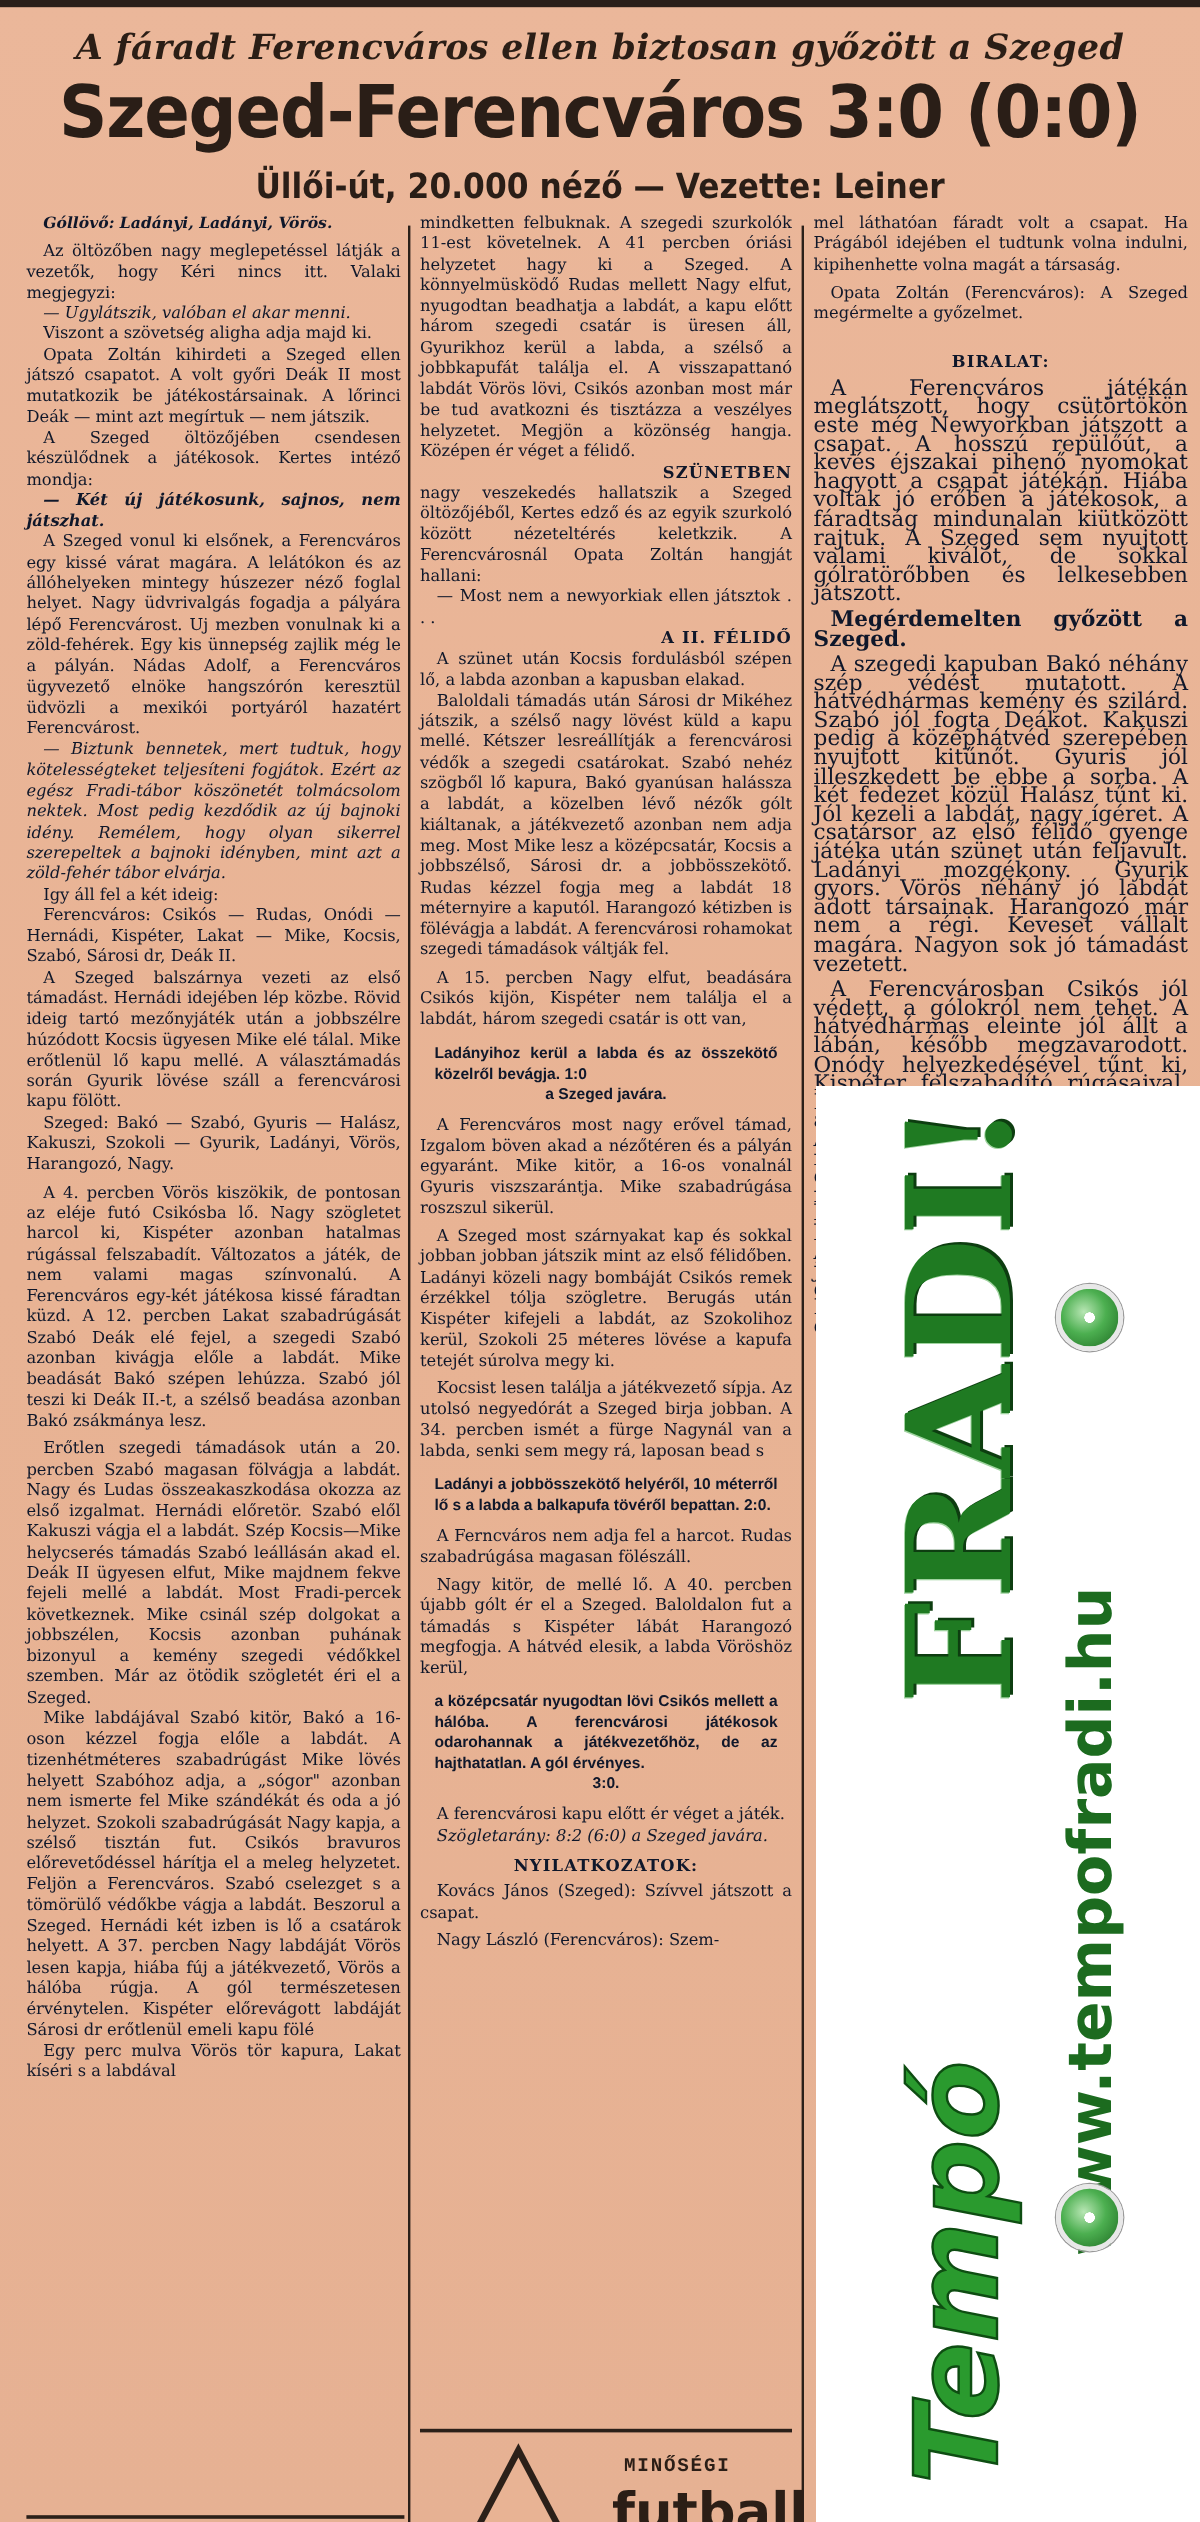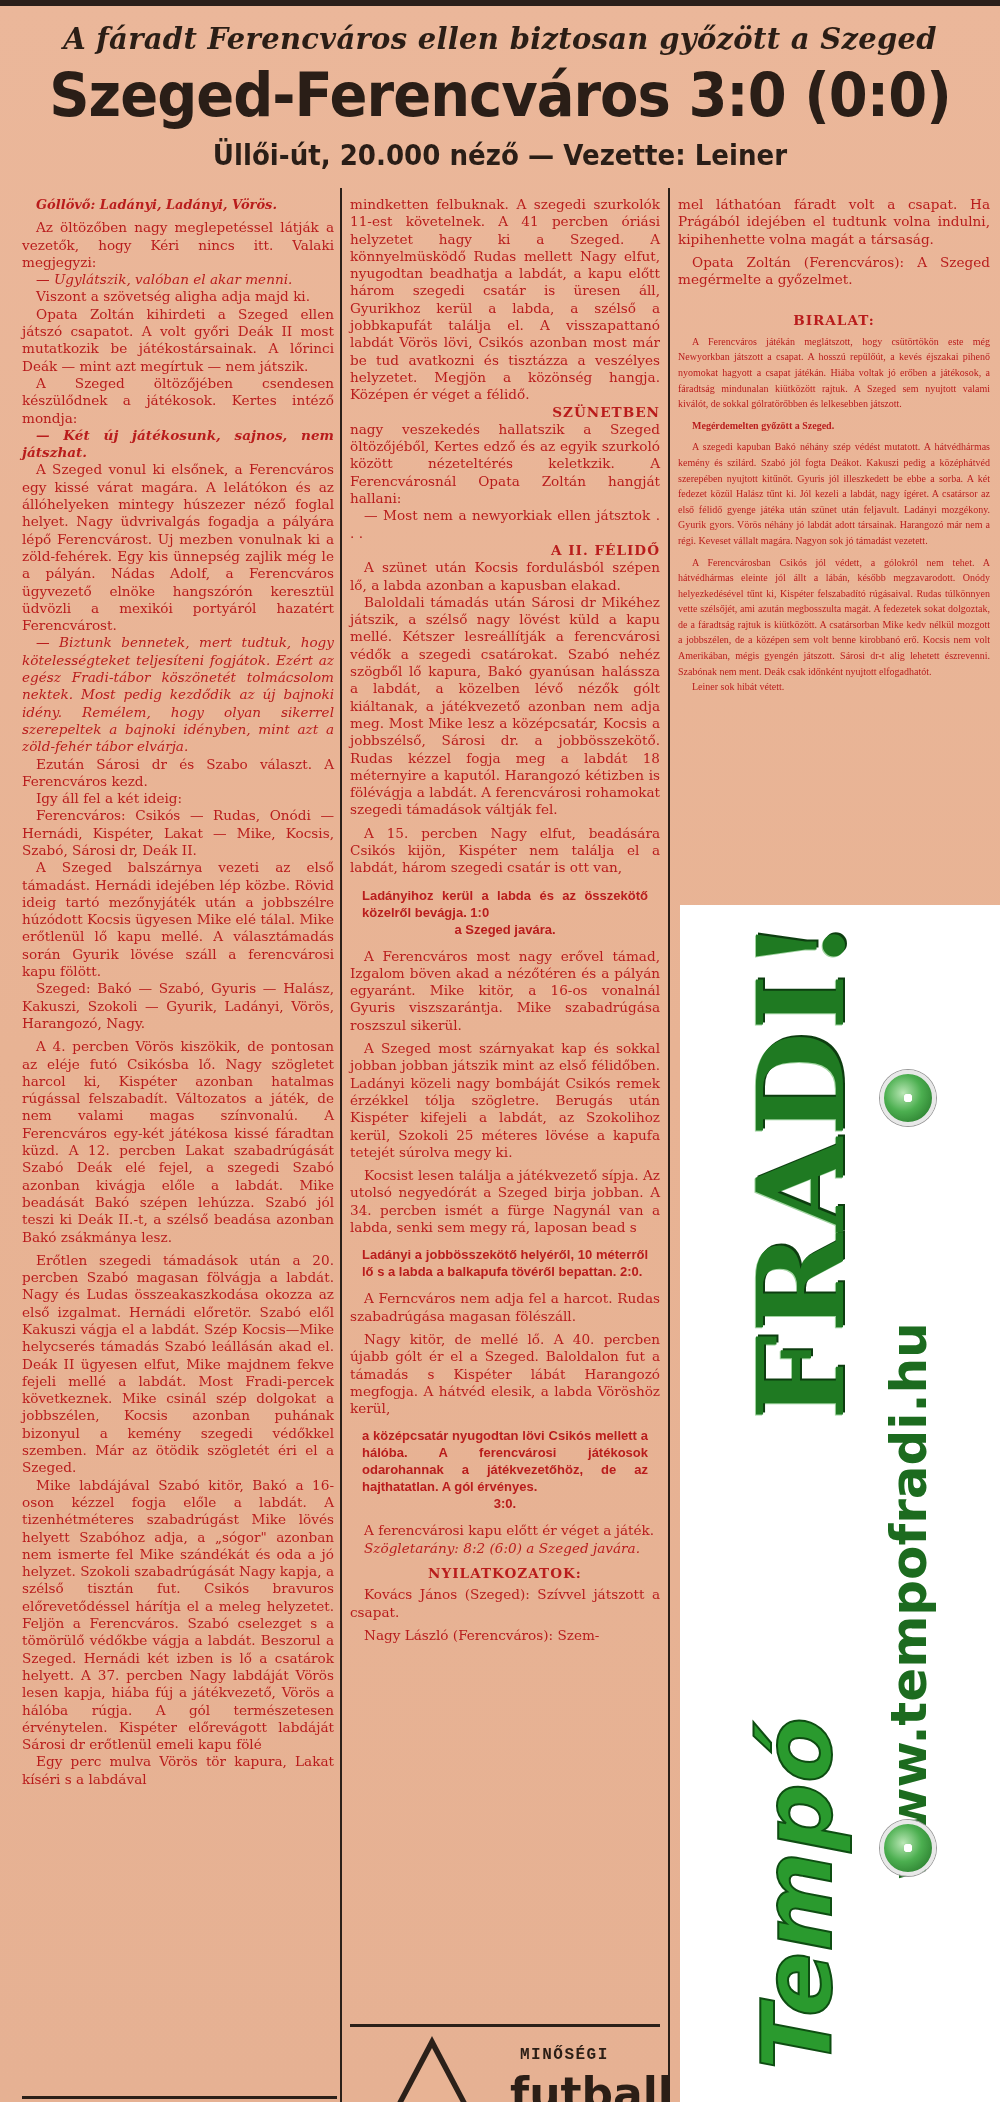--- a/index.html
+++ b/index.html
@@ -25,44 +25,44 @@
     font-family: "DejaVu Sans", sans-serif; font-weight: bold;
     font-size: 56px; letter-spacing: -1px; color: #2a1e17;
     transform: scaleY(1.08);
   }
   .subhead {
     position: absolute; left: 0; top: 138px; width: 1000px; text-align: center;
     font-family: "DejaVu Sans", sans-serif; font-weight: bold;
     font-size: 29px; color: #2a1e17; transform: scaleX(0.9);
   }
   .col {
-    position: absolute; top: 196px;
+    position: absolute; top: 178px;
     font-family: "DejaVu Serif", serif; font-size: 13.6px; line-height: 17.3px;
-    text-align: justify; color: #b91c1c;
+    text-align: justify; color: #0f172a;
   }
   .col p { margin: 0; text-indent: 14px; }
   .col p.gap { margin-top: 6px; }
   .col1 { left: 22px; width: 312px; }
   .col2 { left: 350px; width: 310px; }
   .col3 { left: 678px; width: 312px; }
   .vrule { position: absolute; background: #2b2019; width: 2px; }
   .hrule { position: absolute; background: #2b2019; height: 3px; }
   .bold { font-weight: bold; }
   .ital { font-style: italic; }
   .section-head {
     text-align: right; font-weight: bold; letter-spacing: 1px; margin: 14px 0 4px 0;
     text-indent: 0 !important;
   }
   .center-head { text-align: center; font-weight: bold; letter-spacing: 1px; margin: 8px 0 4px 0; }
   .boxed-bold {
     font-family: Liberation Sans, sans-serif; font-weight: bold; font-size: 13px;
     margin: 10px 12px 10px 12px; text-align: justify; line-height: 17px;
   }
   .boxed-bold .c { display: block; text-align: center; }
-  .small { font-size: 10px; line-height: 15.6px; font-family: Liberation Serif, serif; }
+  .small { font-size: 18px; line-height: 15.6px; }
   .logo-area {
     position: absolute; left: 680px; top: 905px; width: 320px; height: 1197px; background: #ffffff;
   }
   .fradi {
     position: absolute; left: 730px; top: 1130px;
     font-family: "DejaVu Serif", serif; font-size: 120px; font-weight: bold;
     color: #1f7a22; letter-spacing: 2px;
     transform-origin: 0 0; transform: translate(0, 0) rotate(-90deg);
     text-shadow: 2px 2px 0 #0d3d10, -1px -1px 0 #9fd39f;
     white-space: nowrap;
@@ -126,21 +126,20 @@
 <div class="col col1">
   <p class="ital bold" style="text-indent:14px; font-size:13px;">Góllövő: Ladányi, Ladányi, Vörös.</p>
   <p class="gap">Az öltözőben nagy meglepetéssel látják a vezetők, hogy Kéri nincs itt. Valaki megjegyzi:</p>
   <p class="ital">— Ugylátszik, valóban el akar menni.</p>
   <p>Viszont a szövetség aligha adja majd ki.</p>
   <p>Opata Zoltán kihirdeti a Szeged ellen játszó csapatot. A volt győri Deák II most mutatkozik be játékostársainak. A lőrinci Deák — mint azt megírtuk — nem játszik.</p>
   <p>A Szeged öltözőjében csendesen készülődnek a játékosok. Kertes intéző mondja:</p>
   <p class="ital bold">— Két új játékosunk, sajnos, nem játszhat.</p>
   <p>A Szeged vonul ki elsőnek, a Ferencváros egy kissé várat magára. A lelátókon és az állóhelyeken mintegy húszezer néző foglal helyet. Nagy üdvrivalgás fogadja a pályára lépő Ferencvárost. Uj mezben vonulnak ki a zöld-fehérek. Egy kis ünnepség zajlik még le a pályán. Nádas Adolf, a Ferencváros ügyvezető elnöke hangszórón keresztül üdvözli a mexikói portyáról hazatért Ferencvárost.</p>
   <p class="ital">— Biztunk bennetek, mert tudtuk, hogy kötelességteket teljesíteni fogjátok. Ezért az egész Fradi-tábor köszönetét tolmácsolom nektek. Most pedig kezdődik az új bajnoki idény. Remélem, hogy olyan sikerrel szerepeltek a bajnoki idényben, mint azt a zöld-fehér tábor elvárja.</p>
-  <p>Ezután Sárosi dr és Szabo választ. A Ferencváros kezd.</p>
   <p>Igy áll fel a két ideig:</p>
   <p>Ferencváros: Csikós — Rudas, Onódi — Hernádi, Kispéter, Lakat — Mike, Kocsis, Szabó, Sárosi dr, Deák II.</p>
   <p>A Szeged balszárnya vezeti az első támadást. Hernádi idejében lép közbe. Rövid ideig tartó mezőnyjáték után a jobbszélre húzódott Kocsis ügyesen Mike elé tálal. Mike erőtlenül lő kapu mellé. A választámadás során Gyurik lövése száll a ferencvárosi kapu fölött.</p>
   <p>Szeged: Bakó — Szabó, Gyuris — Halász, Kakuszi, Szokoli — Gyurik, Ladányi, Vörös, Harangozó, Nagy.</p>
   <p class="gap">A 4. percben Vörös kiszökik, de pontosan az eléje futó Csikósba lő. Nagy szögletet harcol ki, Kispéter azonban hatalmas rúgással felszabadít. Változatos a játék, de nem valami magas színvonalú. A Ferencváros egy-két játékosa kissé fáradtan küzd. A 12. percben Lakat szabadrúgását Szabó Deák elé fejel, a szegedi Szabó azonban kivágja előle a labdát. Mike beadását Bakó szépen lehúzza. Szabó jól teszi ki Deák II.-t, a szélső beadása azonban Bakó zsákmánya lesz.</p>
   <p class="gap">Erőtlen szegedi támadások után a 20. percben Szabó magasan fölvágja a labdát. Nagy és Ludas összeakaszkodása okozza az első izgalmat. Hernádi előretör. Szabó elől Kakuszi vágja el a labdát. Szép Kocsis—Mike helycserés támadás Szabó leállásán akad el. Deák II ügyesen elfut, Mike majdnem fekve fejeli mellé a labdát. Most Fradi-percek következnek. Mike csinál szép dolgokat a jobbszélen, Kocsis azonban puhának bizonyul a kemény szegedi védőkkel szemben. Már az ötödik szögletét éri el a Szeged.</p>
   <p>Mike labdájával Szabó kitör, Bakó a 16-oson kézzel fogja előle a labdát. A tizenhétméteres szabadrúgást Mike lövés helyett Szabóhoz adja, a „sógor" azonban nem ismerte fel Mike szándékát és oda a jó helyzet. Szokoli szabadrúgását Nagy kapja, a szélső tisztán fut. Csikós bravuros előrevetődéssel hárítja el a meleg helyzetet. Feljön a Ferencváros. Szabó cselezget s a tömörülő védőkbe vágja a labdát. Beszorul a Szeged. Hernádi két izben is lő a csatárok helyett. A 37. percben Nagy labdáját Vörös lesen kapja, hiába fúj a játékvezető, Vörös a hálóba rúgja. A gól természetesen érvénytelen. Kispéter előrevágott labdáját Sárosi dr erőtlenül emeli kapu fölé</p>
   <p>Egy perc mulva Vörös tör kapura, Lakat kíséri s a labdával</p>
 </div>
 

